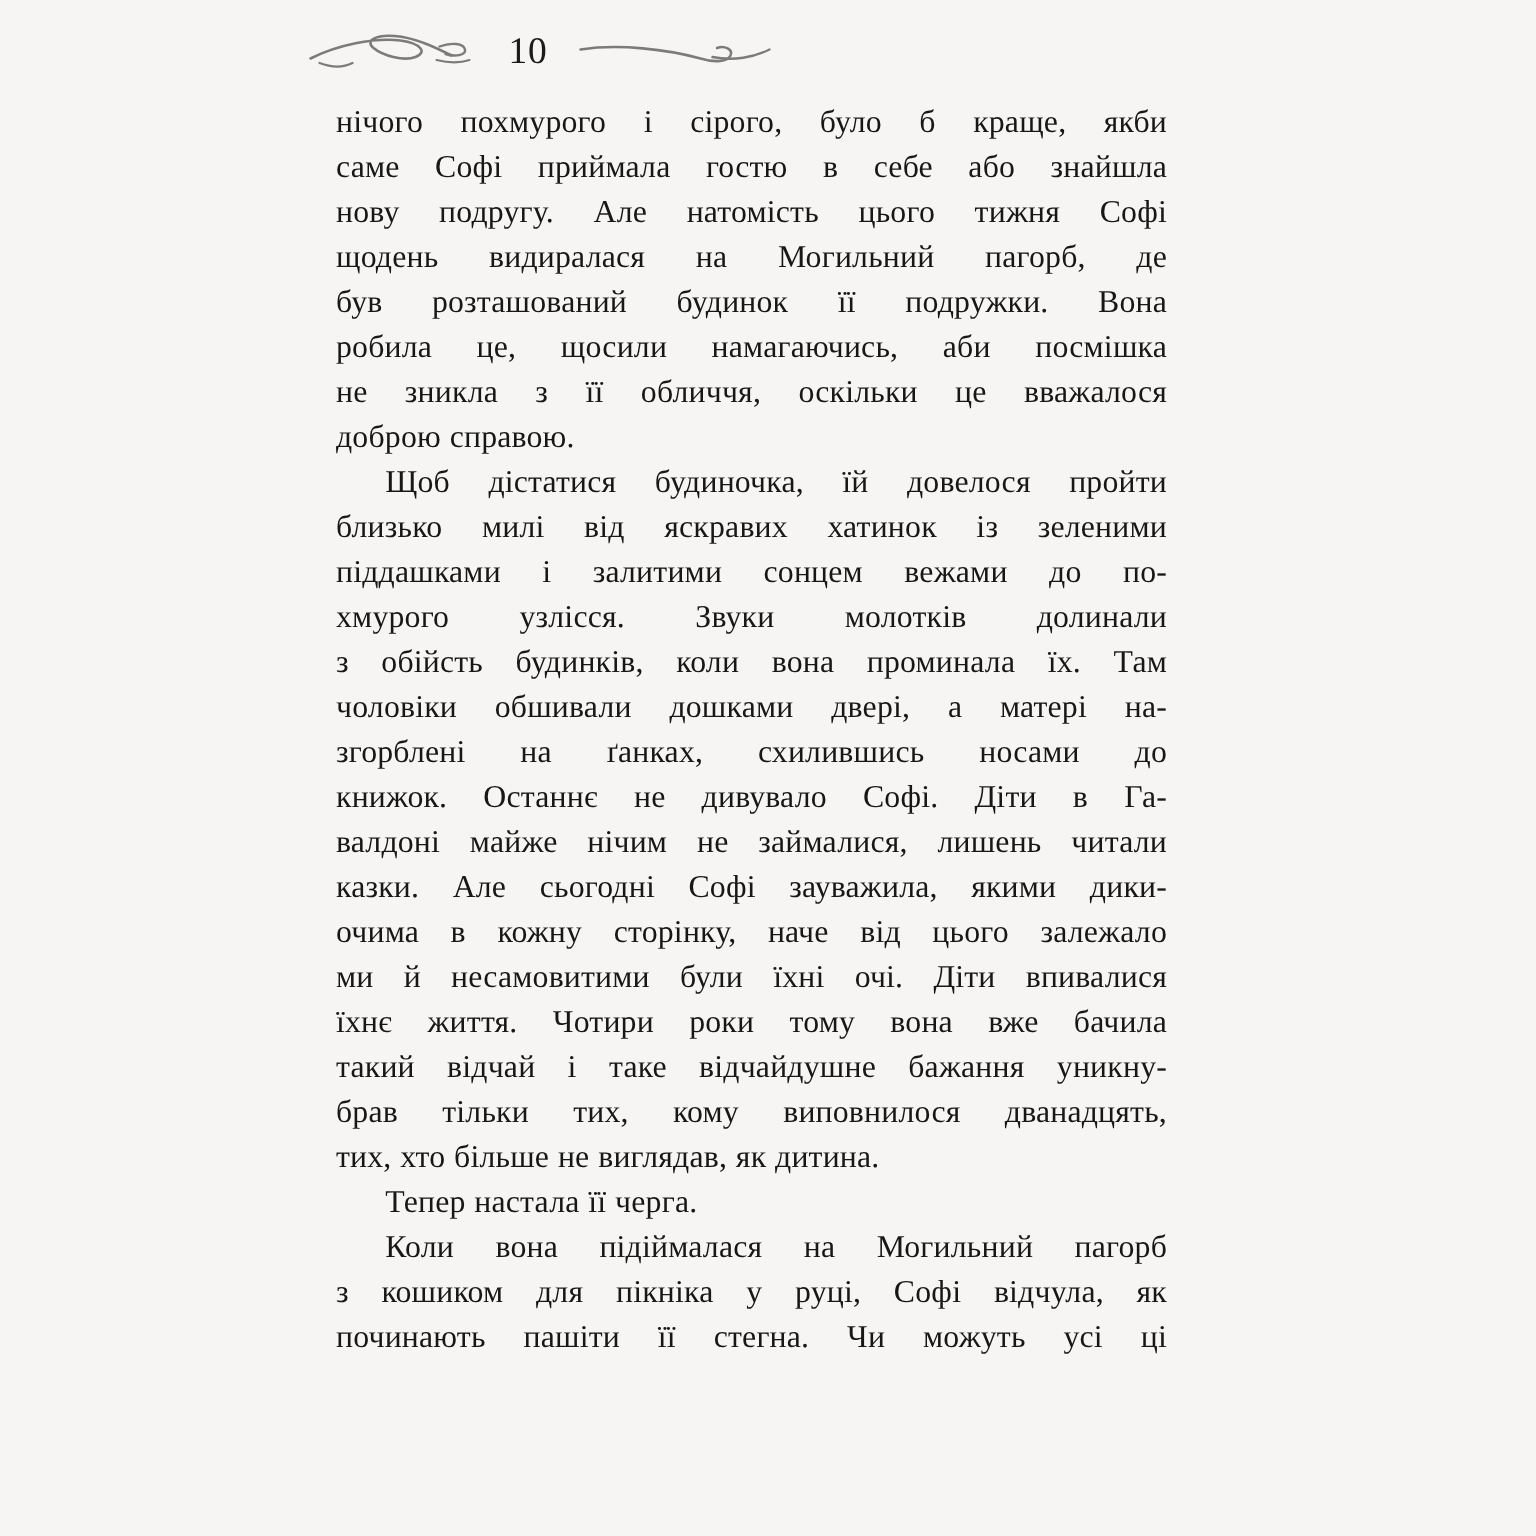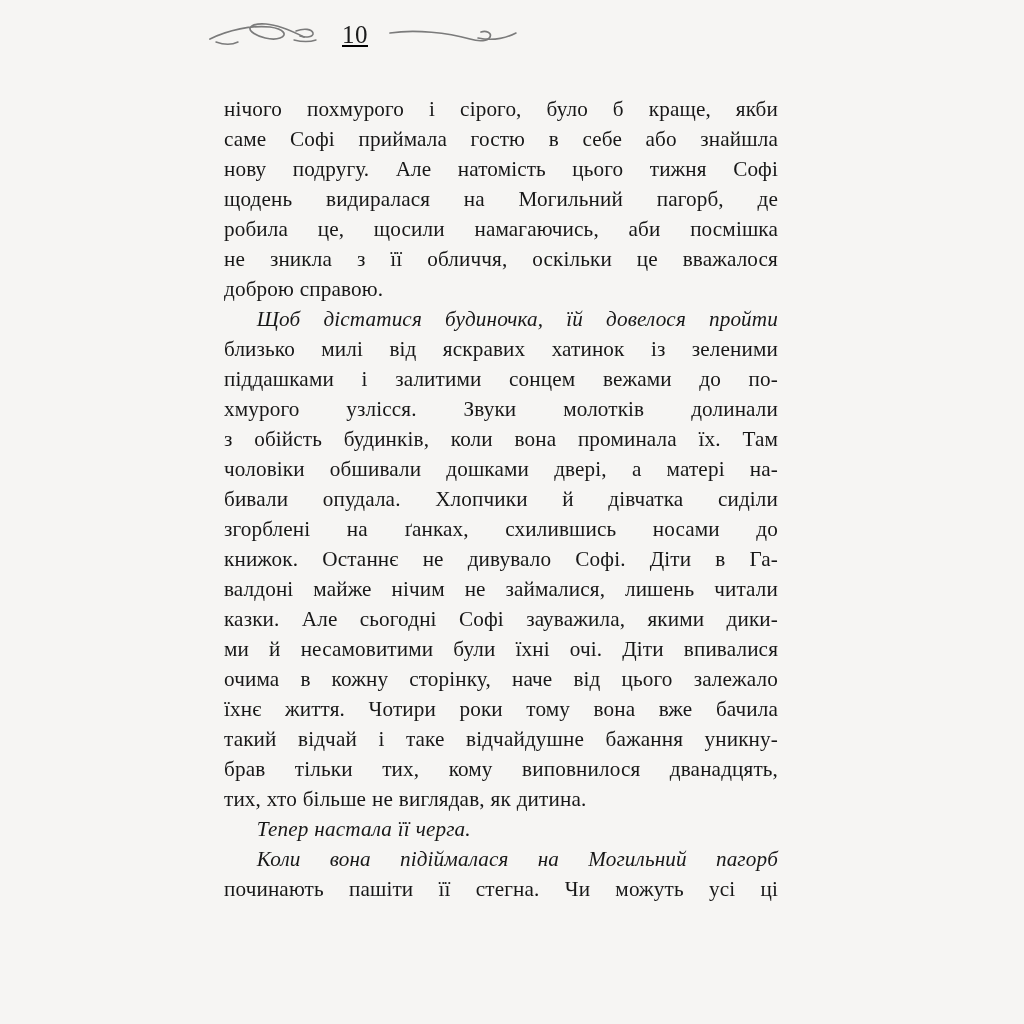--- a/index.html
+++ b/index.html
@@ -25,22 +25,21 @@
 
   
   .running-head {
     position: absolute;
     top: 12px;
     left: 196px;
     width: 320px;
     height: 44px;
     display: flex;
     align-items: center;
-    justify-content: flex-start;
-    text-decoration: underline;
+    justify-content: center;
   }
 
   .ornament {
     display: block;
     color: #7b7b7b;
   }
   .ornament-left  { width: 130px; height: 40px; }
   .ornament-right { width: 140px; height: 40px; }
 
   .folio {
@@ -50,21 +49,21 @@
     line-height: 1;
     padding: 0 14px 0 16px;
     letter-spacing: 0.5px;
     white-space: nowrap;
   }
 
   
   .textblock {
     position: absolute;
     left: 224px;
-    top: 94px;
+    top: 66px;
     width: 554px;
   }
 
   .para {
     margin: 0;
     font-size: 21.2px;
     line-height: 30px;
     color: #171717;
     text-align: justify;
     text-align-last: left;
@@ -80,21 +79,21 @@
     white-space: pre-wrap;
   }
   .line.j {
     text-align: justify;
     text-align-last: justify;
   }
   .line.last {
     text-align: center;
     text-align-last: left;
   }
-  .line.indent { text-indent: 1.55em; font-style: italic; }
+  .line.indent { text-indent: 1.55em; }
 </style>
 </head>
 <body>
 
 <div class="page">
 
   <div class="running-head">
 
     <span class="ornament ornament-left">
       <svg viewBox="0 0 130 40" width="130" height="40" aria-hidden="true">
@@ -120,48 +119,49 @@
 
   </div>
 
   <div class="textblock">
 
     <p class="para">
       <span class="line j">нічого похмурого і сірого, було б краще, якби</span>
       <span class="line j">саме Софі приймала гостю в себе або знайшла</span>
       <span class="line j">нову подругу. Але натомість цього тижня Софі</span>
       <span class="line j">щодень видиралася на Могильний пагорб, де</span>
+      <span class="line j">був розташований будинок її подружки. Вона</span>
       <span class="line j">робила це, щосили намагаючись, аби посмішка</span>
       <span class="line j">не зникла з її обличчя, оскільки це вважалося</span>
       <span class="line last">доброю справою.</span>
     </p>
 
     <p class="para">
       <span class="line j indent">Щоб дістатися будиночка, їй довелося пройти</span>
       <span class="line j">близько милі від яскравих хатинок із зеленими</span>
       <span class="line j">піддашками і залитими сонцем вежами до по-</span>
       <span class="line j">хмурого узлісся. Звуки молотків долинали</span>
       <span class="line j">з обійсть будинків, коли вона проминала їх. Там</span>
       <span class="line j">чоловіки обшивали дошками двері, а матері на-</span>
-      <span class="line j">бивали опудала. Хлопчики й дівчатка сиділи</span>
       <span class="line j">згорблені на ґанках, схилившись носами до</span>
       <span class="line j">книжок. Останнє не дивувало Софі. Діти в Га-</span>
       <span class="line j">валдоні майже нічим не займалися, лишень читали</span>
       <span class="line j">казки. Але сьогодні Софі зауважила, якими дики-</span>
+      <span class="line j">очима в кожну сторінку, наче від цього залежало</span>
       <span class="line j">ми й несамовитими були їхні очі. Діти впивалися</span>
-      <span class="line j">очима в кожну сторінку, наче від цього залежало</span>
       <span class="line j">їхнє життя. Чотири роки тому вона вже бачила</span>
       <span class="line j">такий відчай і таке відчайдушне бажання уникну-</span>
       <span class="line j">брав тільки тих, кому виповнилося дванадцять,</span>
       <span class="line last">тих, хто більше не виглядав, як дитина.</span>
     </p>
 
     <p class="para">
       <span class="line last indent">Тепер настала її черга.</span>
     </p>
 
     <p class="para">
       <span class="line j indent">Коли вона підіймалася на Могильний пагорб</span>
+      <span class="line j">з кошиком для пікніка у руці, Софі відчула, як</span>
       <span class="line j">починають пашіти її стегна. Чи можуть усі ці</span>
     </p>
 
   </div>
 </div>
 
 </body></html>

